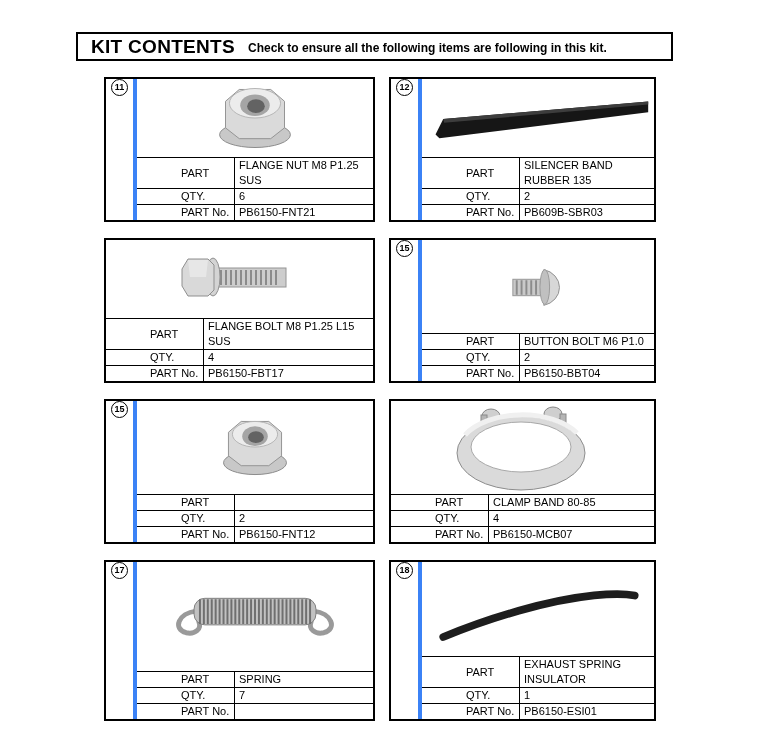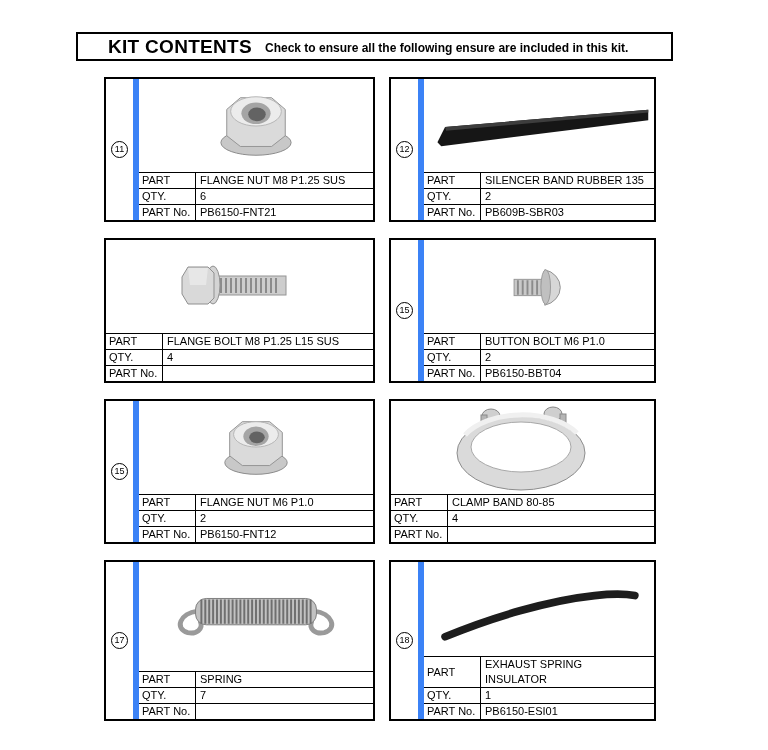--- a/index.html
+++ b/index.html
@@ -5,51 +5,51 @@
   html,body{margin:0;padding:0;}
   body{
     width:768px;height:750px;background:#ffffff;position:relative;
     font-family:"Liberation Sans", sans-serif;color:#000;
   }
   .header-box{
     position:absolute;left:76px;top:32px;width:597px;height:29px;
     border:2px solid #000;box-sizing:border-box;background:#fff;
     display:flex;align-items:center;
   }
-  .header-title{font-size:19px;font-weight:bold;margin-left:30px;letter-spacing:.3px;white-space:nowrap;}
+  .header-title{font-size:19px;font-weight:bold;margin-left:13px;letter-spacing:.3px;white-space:nowrap;}
   .header-sub{font-size:12px;font-weight:bold;margin-left:13px;margin-top:3px;white-space:nowrap;}
   .grid{
     position:absolute;left:104px;top:77px;
     display:grid;grid-template-columns:271px 267px;grid-template-rows:145px 145px 145px 161px;
     column-gap:14px;row-gap:16px;
   }
   .item-box{border:2px solid #000;box-sizing:border-box;background:#fff;display:flex;}
-  .num-col{width:27px;flex:none;border-right:6px solid #3b82f6;display:flex;align-items:center;justify-content:center;}
+  .num-col{width:27px;flex:none;border-right:4px solid #3b82f6;display:flex;align-items:flex-start;justify-content:center;font-weight:bold;}
   .circle-num{
     width:17px;height:17px;border:1px solid #000;border-radius:50%;box-sizing:border-box;
     display:flex;align-items:center;justify-content:center;font-size:9px;line-height:9px;
   }
   .content-col{flex:1;display:flex;flex-direction:column;min-width:0;}
   .img-area{flex:1;display:flex;align-items:center;justify-content:center;overflow:hidden;}
   .img-area svg{display:block;}
   .spec-row{display:flex;border-top:1px solid #000;}
   .spec-label{
     width:57px;flex:none;border-right:1px solid #000;box-sizing:border-box;
-    padding:0 3px;font-size:11px;line-height:15px;display:flex;align-items:center;white-space:nowrap;
+    padding:0 3px;font-size:11px;line-height:15px;display:flex;align-items:center;white-space:nowrap;margin-left:41px;
   }
   .spec-value{
     flex:1;min-width:0;padding:0 4px;font-size:11px;line-height:15px;white-space:pre-line;
   }
 </style>
 </head>
 <body>
 
 <div class="header-box">
   <span class="header-title">KIT CONTENTS</span>
-  <span class="header-sub">Check to ensure all the following ensure are included in this kit.</span>
+  <span class="header-sub">Check to ensure all the following items are following in this kit.</span>
 </div>
 
 <div class="grid">
 
   <div class="item-box">
     <div class="num-col">
       <div class="circle-num">
           <span>11</span>
         </div>
     </div>
@@ -125,20 +125,21 @@
         <div class="spec-row">
             <div class="spec-label">PART</div>
             <div class="spec-value">FLANGE BOLT M8 P1.25 L15 SUS</div>
           </div>
         <div class="spec-row">
             <div class="spec-label">QTY.</div>
             <div class="spec-value">4</div>
           </div>
         <div class="spec-row">
             <div class="spec-label">PART No.</div>
+            <div class="spec-value">PB6150-FBT17</div>
           </div>
       </div>
     </div>
   </div>
 
   <div class="item-box">
     <div class="num-col">
       <div class="circle-num">
           <span>15</span>
         </div>
@@ -181,21 +182,20 @@
           <ellipse cx="120" cy="60" rx="32" ry="12" fill="#c8c8c8" stroke="#8a8a8a"></ellipse>
           <polygon points="93,29 106,18 134,18 147,29 147,53 134,63 106,63 93,53" fill="#dadada" stroke="#939393"></polygon>
           <ellipse cx="120" cy="31" rx="23" ry="13" fill="#ececec" stroke="#b5b5b5"></ellipse>
           <ellipse cx="120" cy="33" rx="13" ry="10" fill="#a5a5a5"></ellipse>
           <ellipse cx="121" cy="34" rx="8" ry="6" fill="#636363"></ellipse>
         </svg>
       </div>
       <div class="spec-table">
         <div class="spec-row">
             <div class="spec-label">PART</div>
-            <div class="spec-value">FLANGE NUT M6 P1.0</div>
           </div>
         <div class="spec-row">
             <div class="spec-label">QTY.</div>
             <div class="spec-value">2</div>
           </div>
         <div class="spec-row">
             <div class="spec-label">PART No.</div>
             <div class="spec-value">PB6150-FNT12</div>
           </div>
       </div>
@@ -219,20 +219,21 @@
         <div class="spec-row">
             <div class="spec-label">PART</div>
             <div class="spec-value">CLAMP BAND 80-85</div>
           </div>
         <div class="spec-row">
             <div class="spec-label">QTY.</div>
             <div class="spec-value">4</div>
           </div>
         <div class="spec-row">
             <div class="spec-label">PART No.</div>
+            <div class="spec-value">PB6150-MCB07</div>
           </div>
       </div>
     </div>
   </div>
 
   <div class="item-box">
     <div class="num-col">
       <div class="circle-num">
           <span>17</span>
         </div>

